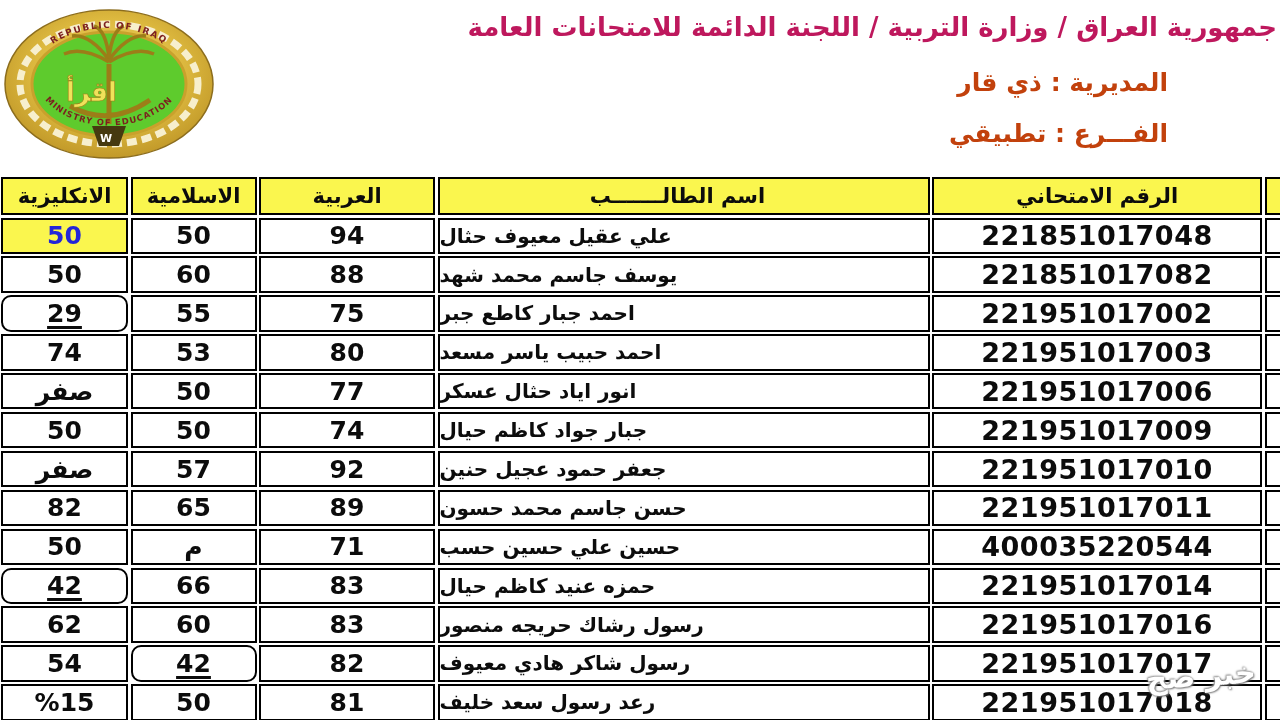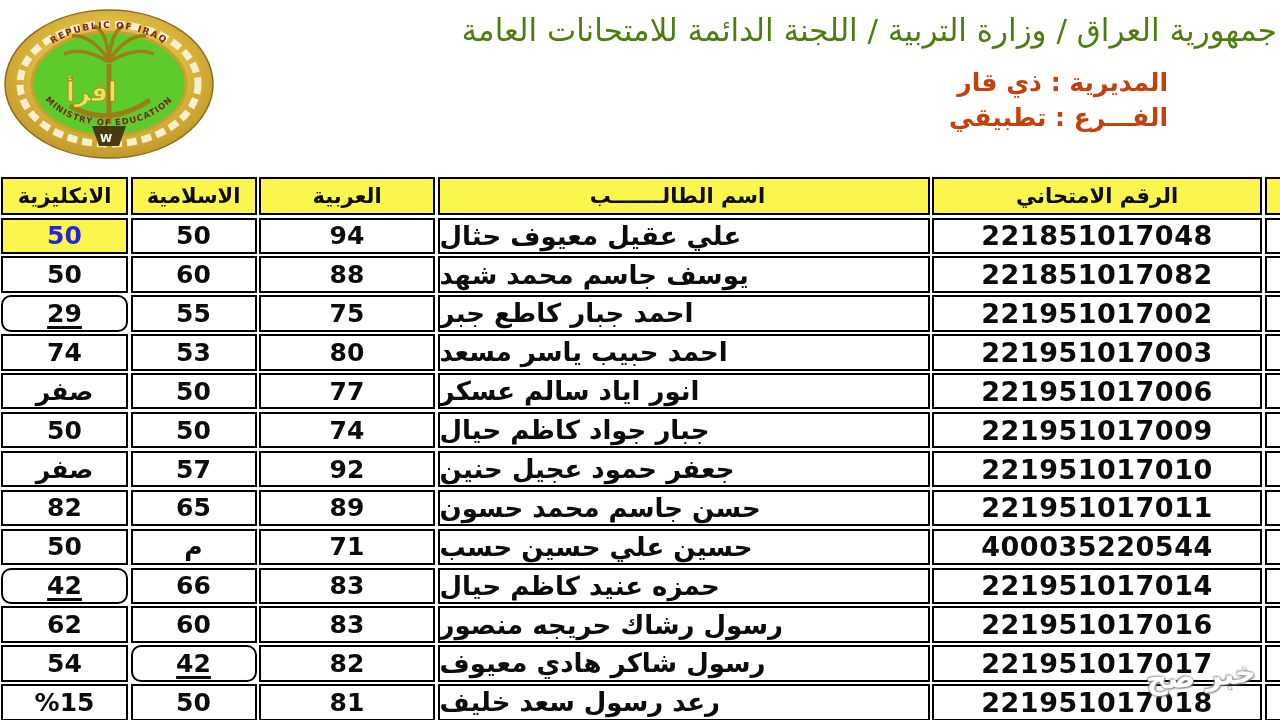--- a/index.html
+++ b/index.html
@@ -9,50 +9,50 @@
     --border:#000000;
   }
   *{margin:0;padding:0;box-sizing:border-box;}
   html,body{width:1280px;height:720px;overflow:hidden;background:#ffffff;
     font-family:"DejaVu Sans",sans-serif;color:var(--ink);}
   .stage{position:relative;width:1280px;height:720px;overflow:hidden;background:#ffffff;}
 
   
   .page-title{
     position:absolute;top:12px;right:3px;
-    font-size:31px;font-weight:normal;white-space:nowrap;
-    letter-spacing:0;color:#4d7c0f;
+    font-size:26px;font-weight:bold;white-space:nowrap;
+    letter-spacing:0;color:#be185d;
   }
   .meta-line{
     position:absolute;right:112px;
     font-size:25px;font-weight:bold;white-space:nowrap;color:#c2410c;
   }
   .meta-directorate{top:68px;}
-  .meta-branch{top:103px;}
+  .meta-branch{top:119px;}
 
   .logo-wrap{position:absolute;left:2px;top:6px;width:214px;height:156px;}
 
   
   .results-table{
     position:absolute;left:1px;top:177px;
     display:grid;
     grid-template-columns:127px 126px 176px 492px 330px 200px;
     grid-template-rows:38px repeat(13,36.4px);
     gap:2.5px;
     background:#ffffff;
   }
   .cell{
     border:2.5px solid var(--border);
     background:#ffffff;
     display:flex;align-items:center;justify-content:center;
     font-weight:bold;line-height:1;overflow:hidden;
   }
   .cell.head{background:var(--yellow);font-size:21px;}
   .c-english,.c-arabic,.c-islamic{font-size:25px;}
-  .c-name{justify-content:flex-end;font-size:26px;white-space:nowrap;}
+  .c-name{justify-content:flex-end;font-size:20px;white-space:nowrap;}
   .c-exam{font-size:27px;letter-spacing:.5px;text-align:center;}
   .c-extra{}
   .hl{background:var(--yellow);color:var(--blue);}
   .ul{text-decoration:underline;text-decoration-thickness:2.5px;text-underline-offset:4px;border-radius:10px;}
 
   
   .watermark{
     position:absolute;left:1146px;top:659px;z-index:5;
     font-size:29px;font-weight:bold;color:#ffffff;white-space:nowrap;
     transform:rotate(-4deg);
@@ -134,21 +134,21 @@
       <div class="cell c-extra"></div>
       <div class="cell c-english">74</div>
       <div class="cell c-arabic">53</div>
       <div class="cell c-islamic">80</div>
       <div class="cell c-name" dir="rtl">احمد حبيب ياسر مسعد</div>
       <div class="cell c-exam">221951017003</div>
       <div class="cell c-extra"></div>
       <div class="cell c-english">صفر</div>
       <div class="cell c-arabic">50</div>
       <div class="cell c-islamic">77</div>
-      <div class="cell c-name" dir="rtl">انور اياد سالم عسكر</div>
+      <div class="cell c-name" dir="rtl">انور اياد حثال عسكر</div>
       <div class="cell c-exam">221951017006</div>
       <div class="cell c-extra"></div>
       <div class="cell c-english">50</div>
       <div class="cell c-arabic">50</div>
       <div class="cell c-islamic">74</div>
       <div class="cell c-name" dir="rtl">جبار جواد كاظم حيال</div>
       <div class="cell c-exam">221951017009</div>
       <div class="cell c-extra"></div>
       <div class="cell c-english">صفر</div>
       <div class="cell c-arabic">57</div>

